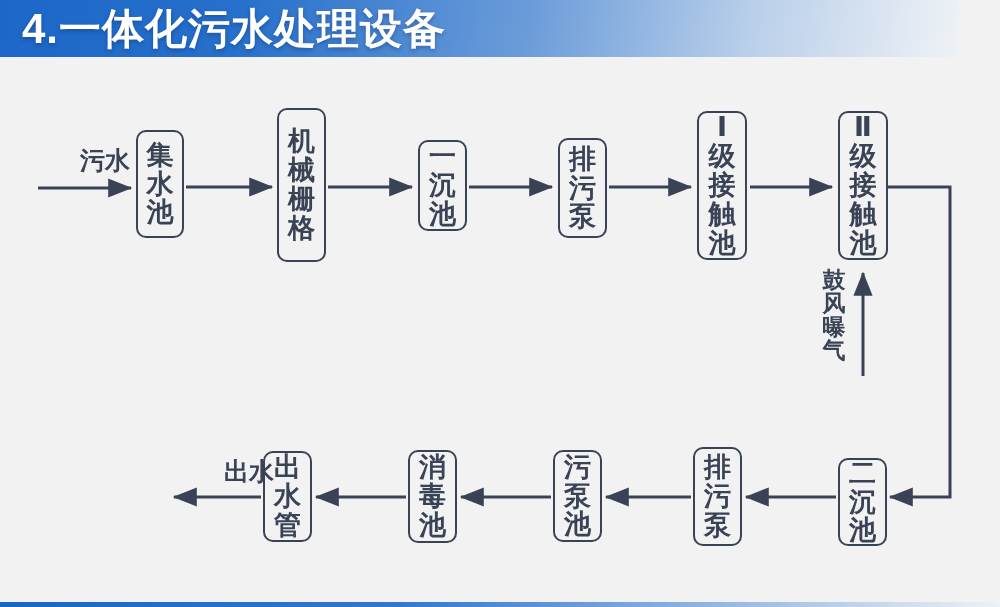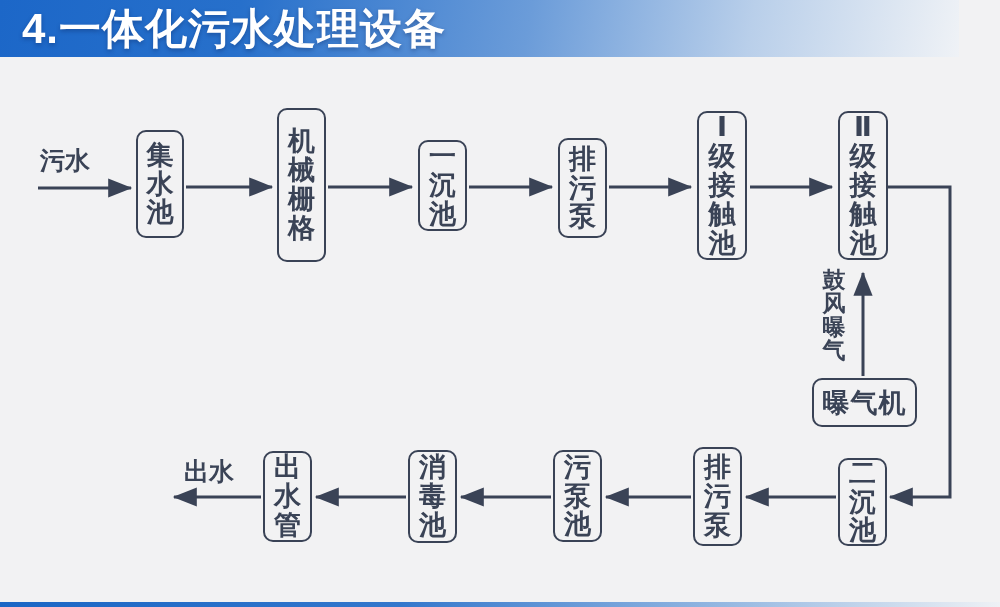--- a/index.html
+++ b/index.html
@@ -48,21 +48,21 @@
     background:transparent;
   }
   .vstack{
     display:flex;flex-direction:column;align-items:center;justify-content:center;
     font-size:27px;font-weight:700;color:var(--ink);
   }
   .vstack span{display:block;line-height:1.07;}
   .h-label{font-size:27px;font-weight:700;color:var(--ink);letter-spacing:1px;}
   .flow-label{
     position:absolute;color:var(--ink);font-weight:700;font-size:25px;
-    text-align:left;line-height:1;
+    text-align:right;line-height:1;
   }
   .flow-label.vertical .vstack{font-size:23px;}
   .flow-label.vertical .vstack span{line-height:1.02;}
 </style>
 </head>
 <body>
 
 <div class="slide">
 
   <header class="banner">
@@ -137,23 +137,20 @@
     <div class="node" style="left:838px;top:54px;width:50px;height:149px">
       <div class="vstack">
           <span>Ⅱ</span>
           <span>级</span>
           <span>接</span>
           <span>触</span>
           <span>池</span>
         </div>
     </div>
 
-    <div class="node" style="left:812px;top:321px;width:105px;height:49px">
-      <div class="h-label">曝气机</div>
-    </div>
     <div class="flow-label vertical" style="left:820px;top:212px;width:28px;">
       <div class="vstack">
           <span>鼓</span>
           <span>风</span>
           <span>曝</span>
           <span>气</span>
         </div>
     </div>
 
     <div class="node" style="left:838px;top:401px;width:49px;height:88px">

